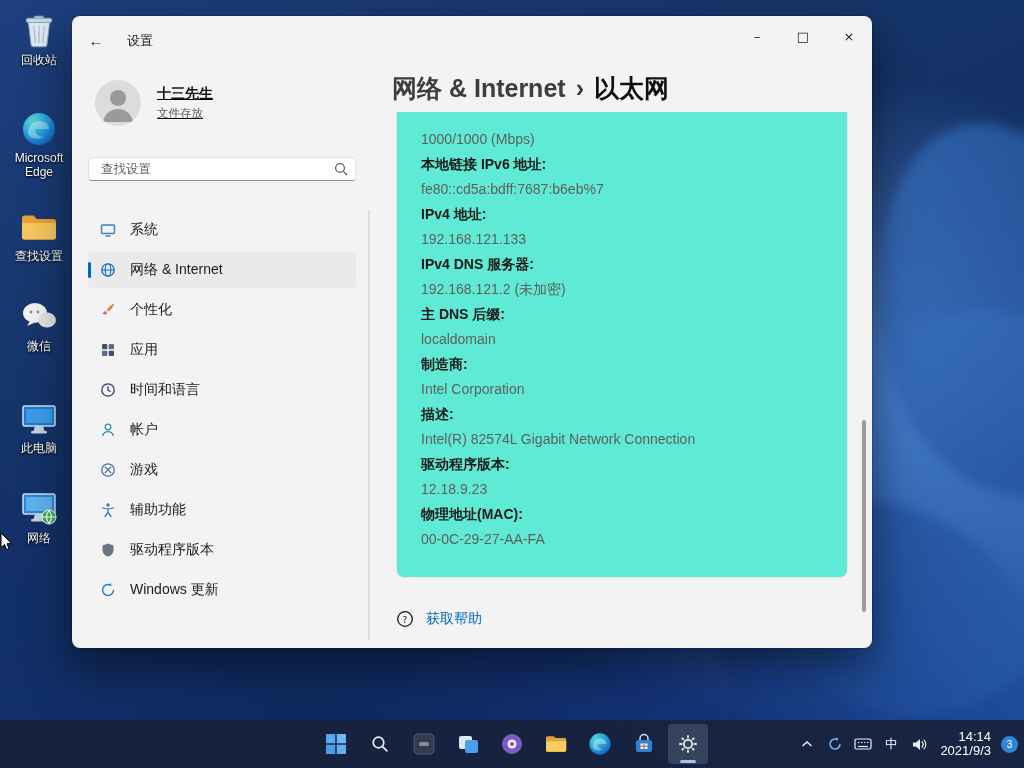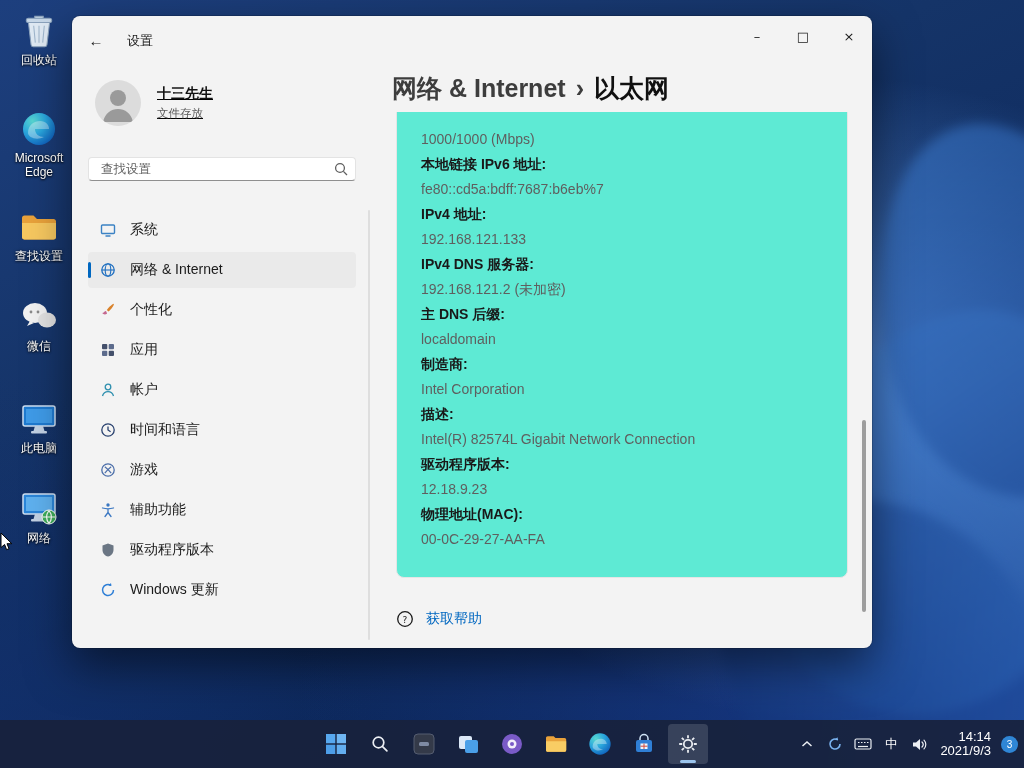--- a/index.html
+++ b/index.html
@@ -256,34 +256,34 @@
               <rect x="8.7" y="2" width="5.3" height="5.3" rx="1" fill="#5c6b8c"></rect>
               <rect x="2" y="8.7" width="5.3" height="5.3" rx="1" fill="#5c6b8c"></rect>
               <rect x="8.7" y="8.7" width="5.3" height="5.3" rx="1" fill="#44506b"></rect>
             </svg>
         </span>
         <span>应用</span>
       </div>
       <div class="nav-item">
         <span class="nav-icon">
           <svg width="16" height="16" viewBox="0 0 16 16">
+              <circle cx="8" cy="8" r="6.2" fill="none" stroke="#28406e" stroke-width="1.3"></circle>
+              <path d="M8 4.5V8l2.6 1.8" fill="none" stroke="#28406e" stroke-width="1.3"></path>
+            </svg>
+        </span>
+        <span>时间和语言</span>
+      </div>
+      <div class="nav-item">
+        <span class="nav-icon">
+          <svg width="16" height="16" viewBox="0 0 16 16">
               <circle cx="8" cy="5" r="2.8" fill="none" stroke="#2e8fae" stroke-width="1.3"></circle>
               <path d="M2.5 14c.8-3 3-4.4 5.5-4.4s4.7 1.4 5.5 4.4" fill="none" stroke="#2e8fae" stroke-width="1.3"></path>
             </svg>
         </span>
         <span>帐户</span>
-      </div>
-      <div class="nav-item">
-        <span class="nav-icon">
-          <svg width="16" height="16" viewBox="0 0 16 16">
-              <circle cx="8" cy="8" r="6.2" fill="none" stroke="#28406e" stroke-width="1.3"></circle>
-              <path d="M8 4.5V8l2.6 1.8" fill="none" stroke="#28406e" stroke-width="1.3"></path>
-            </svg>
-        </span>
-        <span>时间和语言</span>
       </div>
       <div class="nav-item">
         <span class="nav-icon">
           <svg width="16" height="16" viewBox="0 0 16 16">
               <circle cx="8" cy="8" r="6.2" fill="none" stroke="#4b6ea9" stroke-width="1.3"></circle>
               <path d="M4.8 4.8c2 1.4 4.4 4 6.4 6.4M11.2 4.8c-2 1.4-4.4 4-6.4 6.4" fill="none" stroke="#4b6ea9" stroke-width="1.2"></path>
             </svg>
         </span>
         <span>游戏</span>
       </div>

